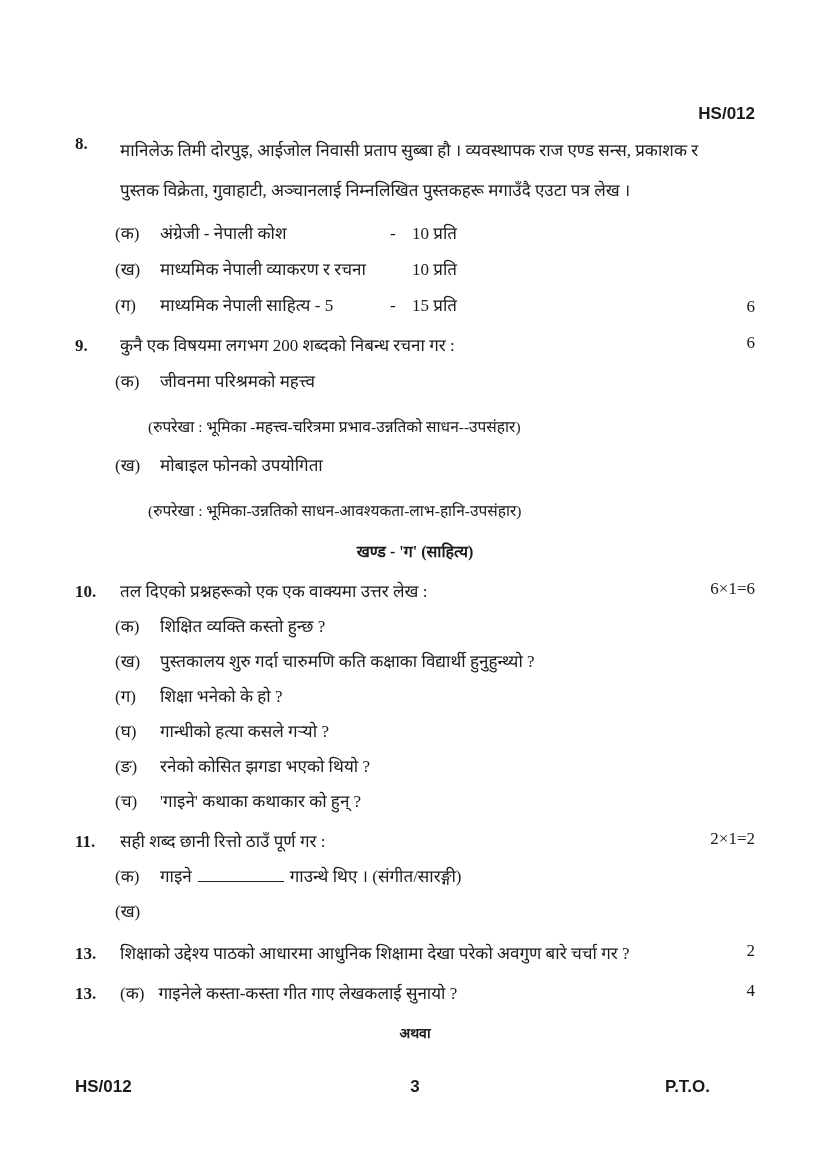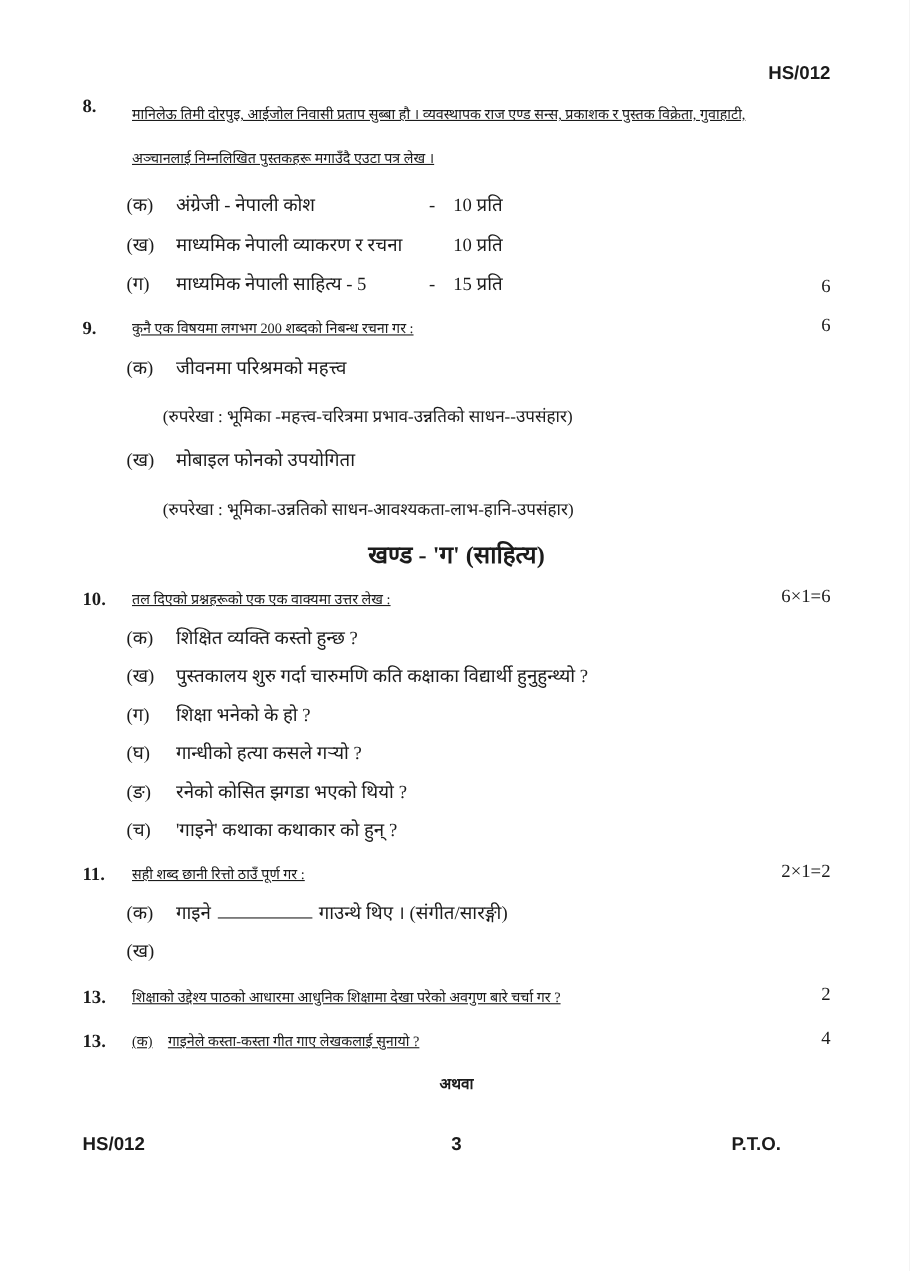--- a/index.html
+++ b/index.html
@@ -4,42 +4,41 @@
 <style>
   html,body{margin:0;padding:0;background:#e8e8e8;}
   .page{
     position:relative;
     width:827px;height:1169px;
     margin:0 auto;
     background:#ffffff;
     color:#1b1b1b;
     font-family:"Liberation Serif", serif;
     box-sizing:border-box;
-    padding:56px 72px 0 75px;
+    padding:103px 72px 0 75px;
     overflow:hidden;
   }
   .doc-header{
     text-align:right;
     font-family:"Liberation Sans", sans-serif;
     font-weight:bold;
     font-size:17px;
     line-height:22px;
   }
   .question{position:relative;margin-top:6px;}
   .q-row{display:flex;align-items:flex-start;line-height:26px;}
   .q-num{
     flex:0 0 45px;
     font-weight:bold;
     font-size:17px;
     font-family:"Liberation Serif", serif;
   }
   .q-text{
-    font-size:13px;
-    font-family:"Liberation Serif", serif;
-    text-decoration:underline;
+    font-size:17px;
+    font-family:"Liberation Serif", serif;
   }
   .q8-text{max-width:608px;line-height:40px;}
   .marks{
     position:absolute;right:0;top:0;
     font-size:17px;
     font-family:"Liberation Serif", serif;
     text-align:right;
   }
   .marks.bottom-line{top:auto;bottom:2px;}
   .sub-item{
@@ -53,21 +52,21 @@
   .book-dash{flex:0 0 22px;}
   .outline{
     margin:20px 0 14px 73px;
     line-height:24px;
     font-size:15.5px;
   }
   .essay-gap{margin-top:14px;}
   .section-heading{
     text-align:center;
     font-weight:bold;
-    font-size:22px;
+    font-size:16px;
     margin:16px 0 6px 0;
     line-height:26px;
   }
   .qa-item{margin-top:9px;}
   .blank-line{
     display:inline-block;
     width:86px;
     height:13px;
     border-bottom:1.5px solid #222;
     margin:0 6px;

